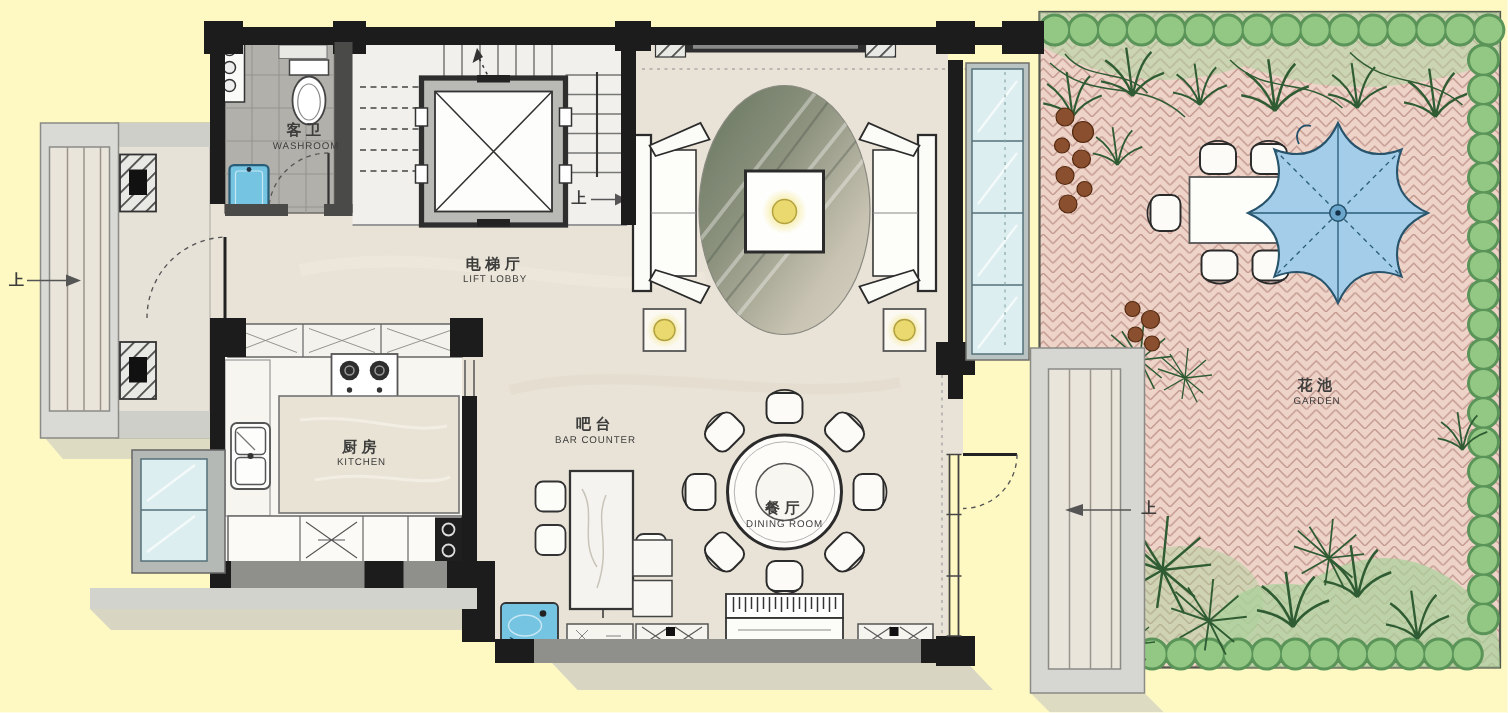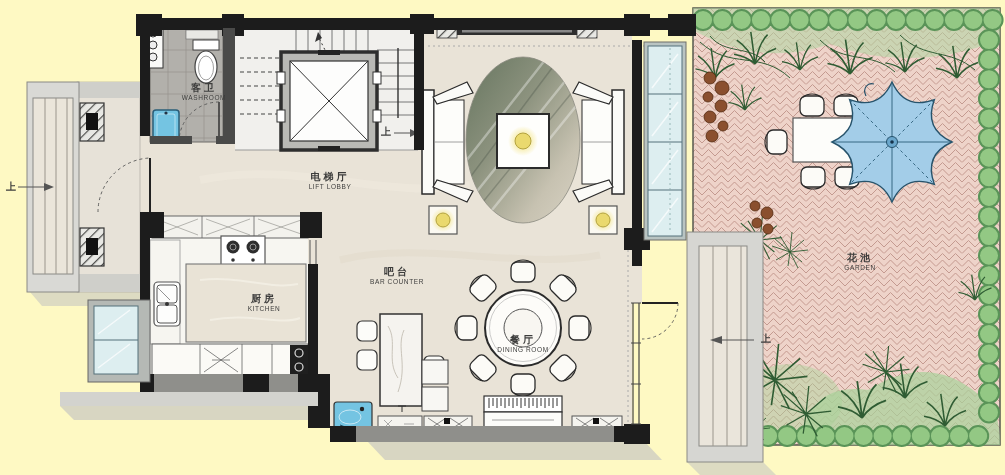--- a/index.html
+++ b/index.html
@@ -373,32 +373,32 @@
 </svg>
 
 <div class="room-label" style="left:204px;top:92px">
   <span class="zh">客卫</span>
   <span class="en">WASHROOM</span>
 </div>
 <div class="room-label" style="left:330px;top:181px">
   <span class="zh">电梯厅</span>
   <span class="en">LIFT LOBBY</span>
 </div>
-<div class="room-label" style="left:264px;top:303px">
+<div class="room-label" style="left:241px;top:303px">
   <span class="zh">厨房</span>
   <span class="en">KITCHEN</span>
 </div>
-<div class="room-label" style="left:397px;top:276px">
+<div class="room-label" style="left:397px;top:288px">
   <span class="zh">吧台</span>
   <span class="en">BAR COUNTER</span>
 </div>
 <div class="room-label" style="left:523px;top:344px">
   <span class="zh">餐厅</span>
   <span class="en">DINING ROOM</span>
 </div>
-<div class="room-label" style="left:860px;top:262px">
+<div class="room-label" style="left:878px;top:262px">
   <span class="zh">花池</span>
   <span class="en">GARDEN</span>
 </div>
 <div class="up-marker" style="left:11px;top:187px">上</div>
 <div class="up-marker" style="left:386px;top:132px">上</div>
 <div class="up-marker" style="left:766px;top:339px">上</div>
 </div>
 
 </body></html>

